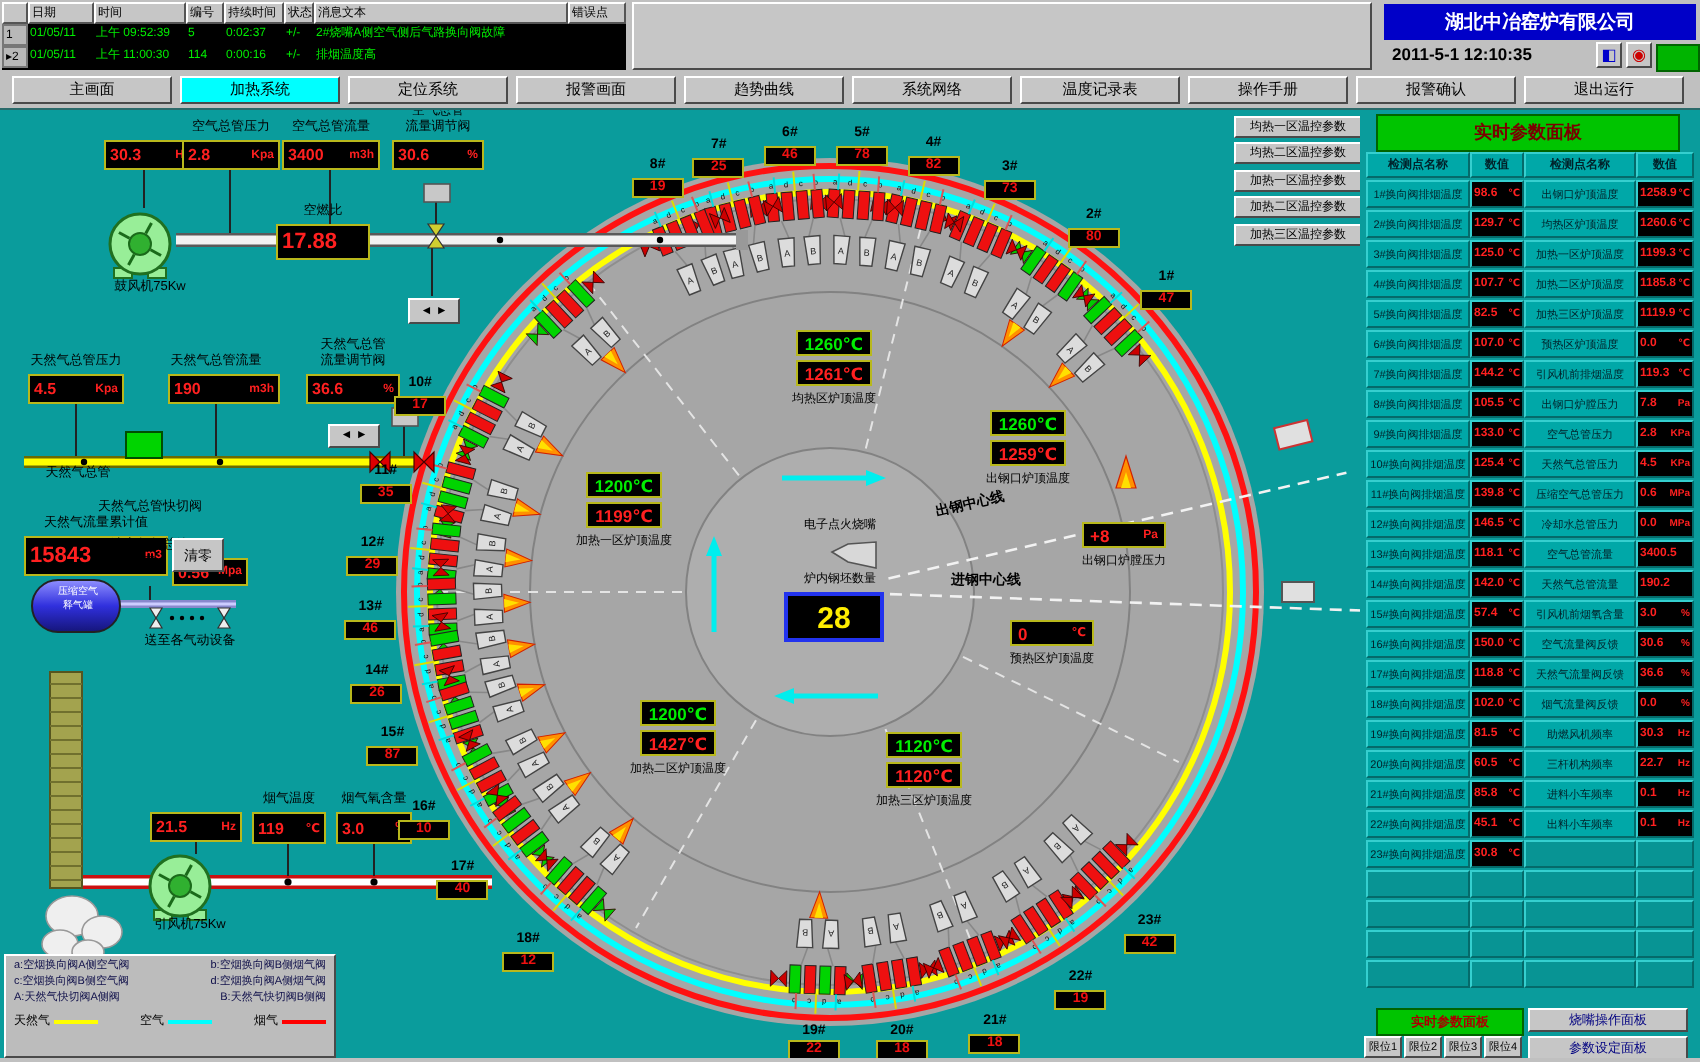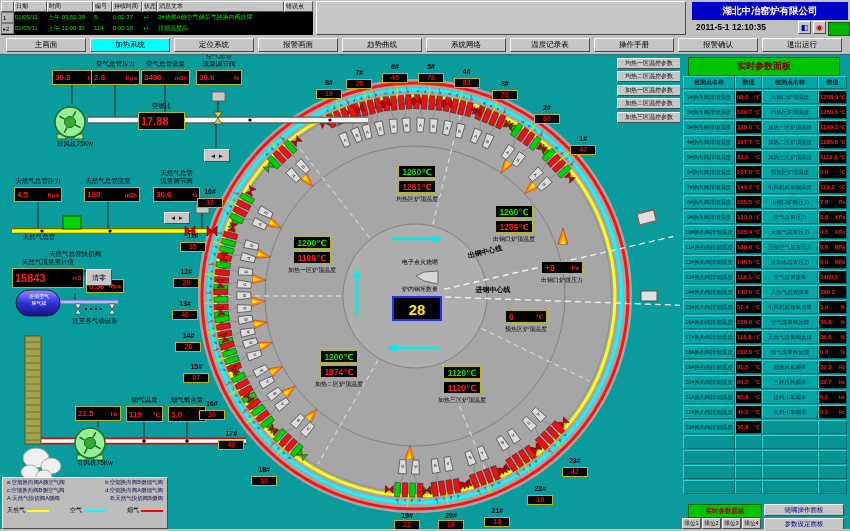--- a/index.html
+++ b/index.html
@@ -923,21 +923,21 @@
     <div class="zbox" style="left: 398px; top: 165px; color: rgb(0, 238, 0);">1260℃</div>
     <div class="zbox" style="left: 398px; top: 180px; color: rgb(255, 32, 32);">1261℃</div>
     <div class="zlabel" style="left: 377px; top: 195px; width: 80px;">均热区炉顶温度</div>
     <div class="zbox" style="left: 495px; top: 205px; color: rgb(0, 238, 0);">1260℃</div>
     <div class="zbox" style="left: 495px; top: 220px; color: rgb(255, 32, 32);">1259℃</div>
     <div class="zlabel" style="left: 474px; top: 235px; width: 80px;">出钢口炉顶温度</div>
     <div class="zbox" style="left: 293px; top: 236px; color: rgb(0, 238, 0);">1200℃</div>
     <div class="zbox" style="left: 293px; top: 251px; color: rgb(255, 32, 32);">1199℃</div>
     <div class="zlabel" style="left: 272px; top: 266px; width: 80px;">加热一区炉顶温度</div>
     <div class="zbox" style="left: 320px; top: 350px; color: rgb(0, 238, 0);">1200℃</div>
-    <div class="zbox" style="left: 320px; top: 365px; color: rgb(255, 32, 32);">1874℃</div>
+    <div class="zbox" style="left: 320px; top: 365px; color: rgb(255, 32, 32);">1427℃</div>
     <div class="zlabel" style="left: 299px; top: 380px; width: 80px;">加热二区炉顶温度</div>
     <div class="zbox" style="left: 443px; top: 366px; color: rgb(0, 238, 0);">1120℃</div>
     <div class="zbox" style="left: 443px; top: 381px; color: rgb(255, 32, 32);">1120℃</div>
     <div class="zlabel" style="left: 422px; top: 396px; width: 80px;">加热三区炉顶温度</div>
     <div class="zbox" style="left: 541px; top: 261px; width: 42px; color: rgb(255, 32, 32); display: flex; justify-content: space-between; padding: 0px 3px;">
       <div>+8</div>
       <div style="font-size: 6px;">Pa</div>
     </div>
     <div class="zlabel" style="left: 522px; top: 276px; width: 80px;">出钢口炉膛压力</div>
     <div class="zbox" style="left: 505px; top: 310px; width: 42px; color: rgb(255, 32, 32); display: flex; justify-content: space-between; padding: 0px 3px;">

